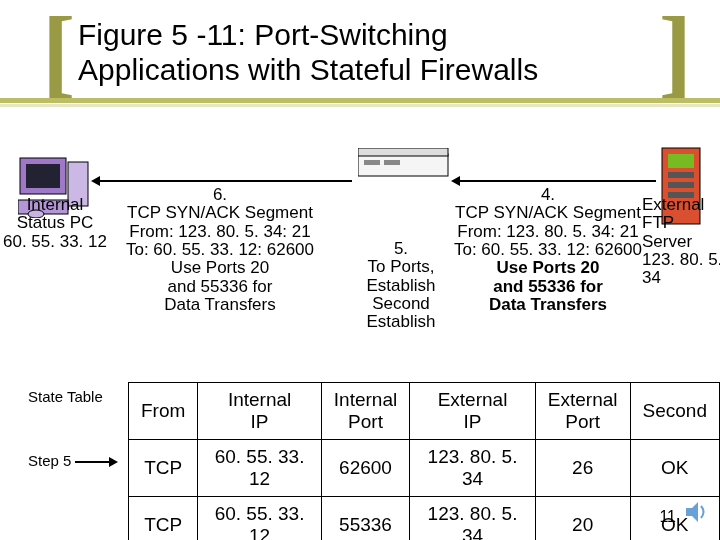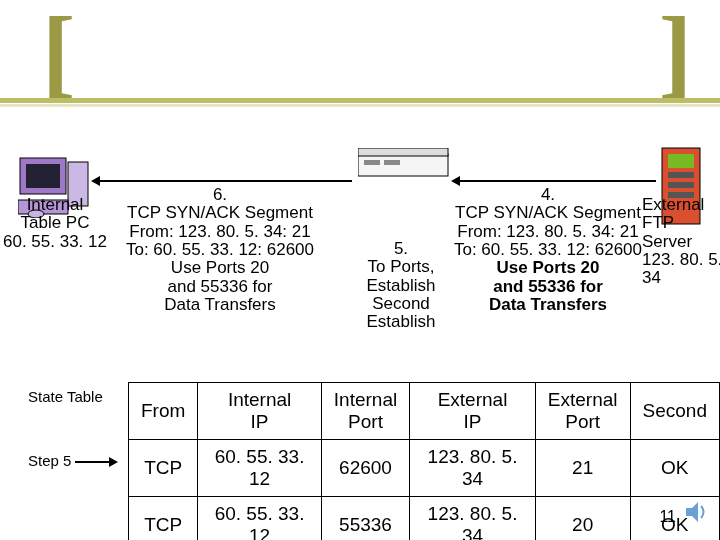--- a/index.html
+++ b/index.html
@@ -31,21 +31,21 @@
 </style>
 </head>
 <body>
 <div class="slide">
 
 <span class="bracket left">[</span>
 <span class="bracket right">]</span>
 <div class="line-ochre"></div>
 <div class="line-pale"></div>
 <div class="title-wrap">
-  <div class="title"><br></div>
+  <div class="title"><span>Figure 5 -11: Port-Switching</span><br><span>Applications with Stateful Firewalls</span></div>
 </div>
 
 <div class="diag">
   <div class="pc">
     <svg width="74" height="62">
       <rect x="2" y="2" width="46" height="36" fill="#a078c8" stroke="#000"></rect>
           <rect x="8" y="8" width="34" height="24" fill="#223"></rect>
       <rect x="50" y="6" width="20" height="44" fill="#cbb8e4" stroke="#000"></rect>
       <rect x="0" y="44" width="50" height="14" fill="#b296d6" stroke="#000"></rect>
       <ellipse cx="18" cy="58" rx="8" ry="4" fill="#c8b4e0" stroke="#000"></ellipse>
@@ -67,21 +67,21 @@
       <rect x="8" y="36" width="26" height="6" fill="#555"></rect>
           <rect x="8" y="46" width="26" height="6" fill="#555"></rect>
     </svg>
   </div>
 
   <div class="arrow" style="left:94px;top:30px;width:258px"></div>
   <div class="arrow" style="left:454px;top:30px;width:202px"></div>
 
   <div class="lbl" style="left:0px;top:46px;width:110px">
     <span>Internal</span><br>
-    <span>Table PC</span><br>
+    <span>Status PC</span><br>
     <span>60. 55. 33. 12</span>
   </div>
   <div class="lbl" style="left:642px;top:46px;width:88px;text-align:left">
     <span>External</span><br>
     <span>FTP</span><br>
     <span>Server</span><br>
     <span>123. 80. 5. 34</span>
   </div>
 
   <div class="blk" style="left:110px;top:36px;width:220px">
@@ -126,21 +126,21 @@
 IP</th>
     <th style="white-space:pre-line">External
 Port</th>
     <th>Second</th>
   </tr>
   <tr>
     <td>TCP</td>
     <td>60. 55. 33. 12</td>
     <td>62600</td>
     <td>123. 80. 5. 34</td>
-    <td>21</td>
+    <td>26</td>
     <td>OK</td>
   </tr>
   <tr>
     <td>TCP</td>
     <td>60. 55. 33. 12</td>
     <td>55336</td>
     <td>123. 80. 5. 34</td>
     <td>20</td>
     <td>OK</td>
   </tr>

